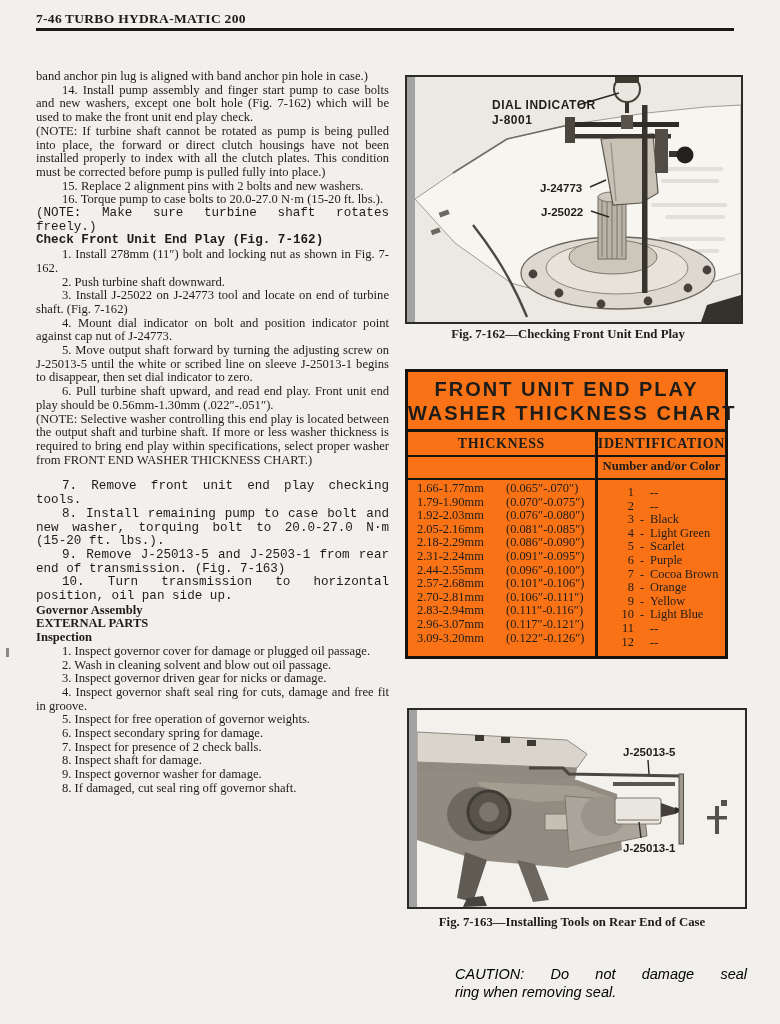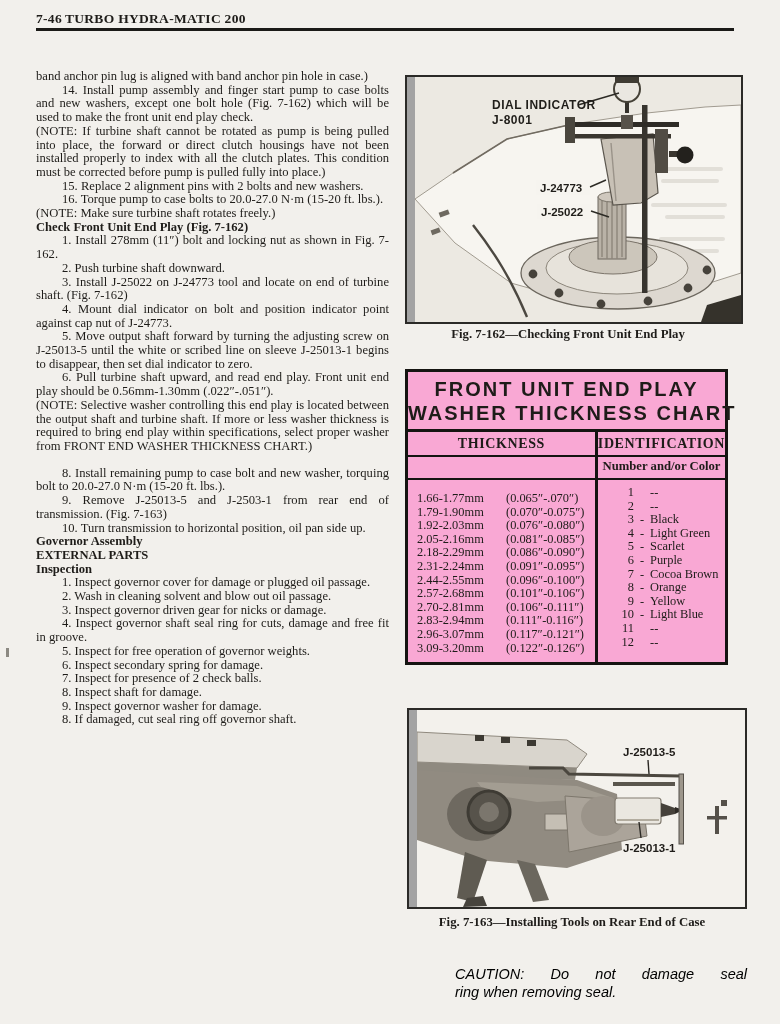--- a/index.html
+++ b/index.html
@@ -13,46 +13,46 @@
   .hdr { position:absolute; left:36px; top:11px; display:flex; gap:3px;
          font-weight:bold; font-size:13.5px; letter-spacing:.3px; }
   .hdr-rule { position:absolute; left:36px; top:28px; width:698px; height:3px; background:#1b1a17; }
 
   
   .leftcol { position:absolute; left:36px; top:70px; width:353px;
              font-size:12.6px; line-height:13.7px; text-align:justify; }
   .leftcol p { margin:0; }
   .step  { text-indent:26px; }
   .plain { text-indent:0; }
-  .bhead { font-weight:bold; } .mt13 { margin-top:13px; } .mt16 { margin-top:16px; }
+  .bhead { font-weight:bold; } .mt13 { margin-top:13px;font-family:Liberation Mono, monospace; } .mt16 { margin-top:16px; }
   .mt18 { margin-top:18px; } .mt26 { margin-top:26px; }
 
   
   .figbox { position:absolute; border:2px solid #2b2a27; background:#a3a3a3;padding-left:8px; }
   #fig162 { left:405px; top:75px;  width:326px; height:245px; }
   #fig163 { left:407px; top:708px; width:328px; height:197px; }
   .figcap { position:absolute; text-align:center; font-weight:bold; font-size:12.8px; }
   #cap162 { left:398px; top:327px; width:340px; }
   #cap163 { left:398px; top:915px; width:348px; }
 
   
   .chart { position:absolute; left:405px; top:369px; width:323px;
-           border:3px solid #151411; background:#f9a8d4; box-sizing:border-box; }
+           border:3px solid #151411; background:#f97316; box-sizing:border-box; }
   .chart-title { text-align:center; font-family:"Liberation Sans",sans-serif; font-weight:bold;
                  font-size:20px; line-height:24px; letter-spacing:2px; padding:5px 0 4px;
                  border-bottom:3px solid #151411; white-space:nowrap; }
   .chart-head, .chart-sub, .chart-body { display:flex; }
   .chart-head { border-bottom:2px solid #151411; }
   .chart-sub  { border-bottom:2px solid #151411; }
   .cc1 { width:190px; border-right:3px solid #151411; box-sizing:border-box; }
   .cc2 { flex:1; }
   .hcell { text-align:center; font-weight:bold; font-size:14px; letter-spacing:.6px; padding:4px 0 3px; }
   .scell { text-align:center; font-weight:bold; font-size:12.7px; padding:2px 0; min-height:17px; }
   .body-c1 { width:190px; border-right:3px solid #151411; box-sizing:border-box;
-             padding:12px 0 7px 9px; }
+             padding:2px 0 7px 9px; }
   .body-c2 { flex:1; padding:6px 4px 7px 12px; }
   .trow, .irow { display:flex; font-size:12.4px; line-height:13.6px; }
   .mm   { width:89px; }
   .num  { width:24px; text-align:right; }
   .sep  { width:16px; text-align:center; }
 
   
   .caution { position:absolute; left:455px; top:965px; width:292px;
              font-family:"Liberation Sans",sans-serif; font-style:italic;
              font-size:14.5px; line-height:18px; color:#000000; }
@@ -85,20 +85,21 @@
     <p class="step">1. Install 278mm (11″) bolt and locking nut as shown in Fig. 7-162.</p>
         <p class="step">2. Push turbine shaft downward.</p>
         <p class="step">3. Install J-25022 on J-24773 tool and locate on end of turbine shaft. (Fig. 7-162)</p>
         <p class="step">4. Mount dial indicator on bolt and position indicator point against cap nut of J-24773.</p>
         <p class="step">5. Move output shaft forward by turning the adjusting screw on J-25013-5 until the white or scribed line on sleeve J-25013-1 begins to disappear, then set dial indicator to zero.</p>
         <p class="step">6. Pull turbine shaft upward, and read end play. Front unit end play should be 0.56mm-1.30mm (.022″-.051″).</p>
       </div>
     <p class="plain mt18">(NOTE: Selective washer controlling this end play is located between the output shaft and turbine shaft. If more or less washer thickness is required to bring end play within specifications, select proper washer from FRONT END WASHER THICKNESS CHART.)</p>
     <div class="mt13">
 
+    <p class="step">7. Remove front unit end play checking tools.</p>
         <p class="step">8. Install remaining pump to case bolt and new washer, torquing bolt to 20.0-27.0 N·m (15-20 ft. lbs.).</p>
         <p class="step">9. Remove J-25013-5 and J-2503-1 from rear end of transmission. (Fig. 7-163)</p>
         <p class="step">10. Turn transmission to horizontal position, oil pan side up.</p>
       </div>
     <p class="plain bhead mt16">Governor Assembly</p>
     <p class="plain bhead mt26">EXTERNAL PARTS</p>
     <p class="plain bhead mt16">Inspection</p>
     <div>
 
     <p class="step">1. Inspect governor cover for damage or plugged oil passage.</p>

